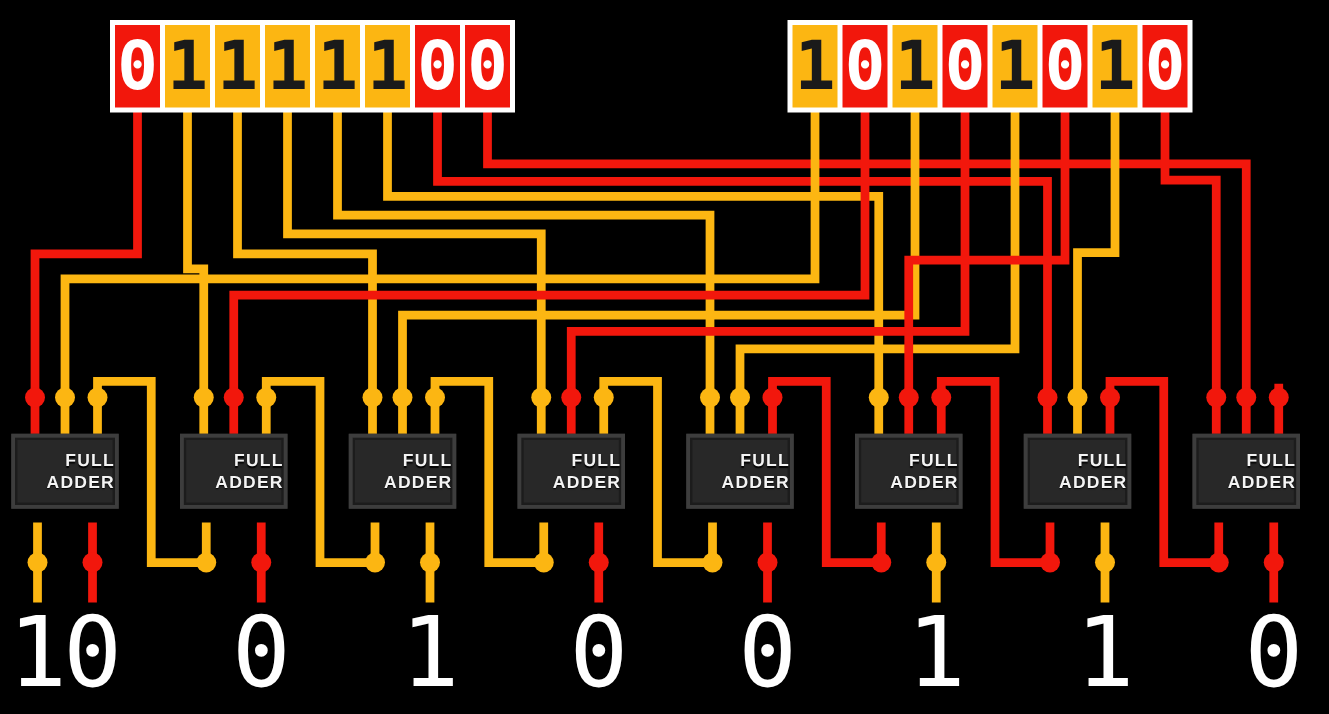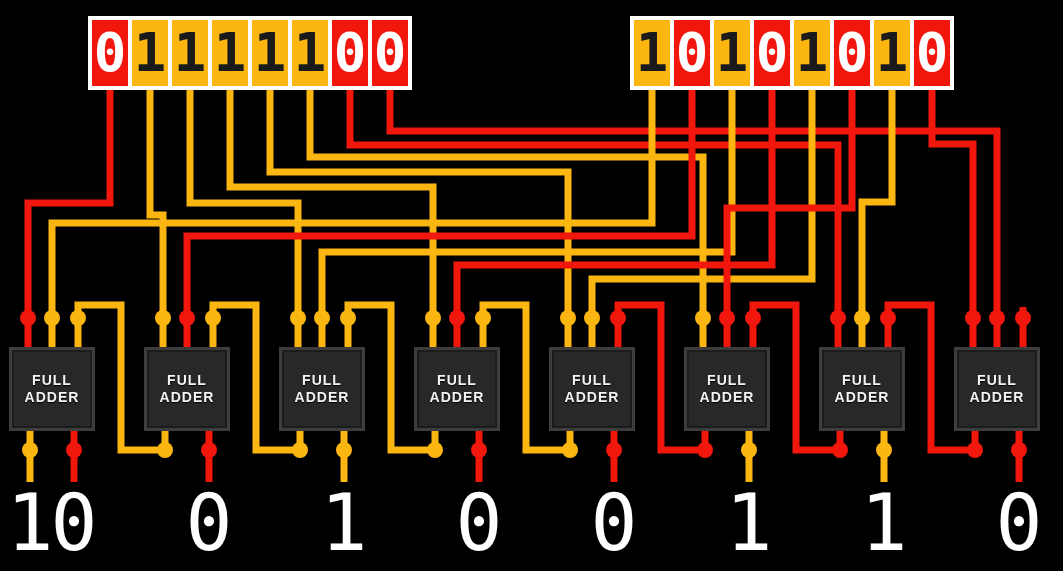--- a/index.html
+++ b/index.html
@@ -15,24 +15,24 @@
   .register{
     position:absolute;background:#ffffff;display:flex;align-items:center;
     padding:4px;box-sizing:border-box;gap:4px;
   }
   .bit-cell{
     width:36px;height:66px;display:flex;align-items:center;justify-content:center;
     font-family:"DejaVu Sans Mono",monospace;font-size:54px;font-weight:bold;
     line-height:1;
   }
   .adder{
-    position:absolute;width:86px;height:84px;box-sizing:border-box;
+    position:absolute;width:86px;height:60px;box-sizing:border-box;
     background:#282828;border:3px solid #3d3d3d;
     box-shadow: inset 0 0 0 2px #1c1c1c;
-    display:flex;flex-direction:column;align-items:center;justify-content:center;
+    display:flex;flex-direction:column;align-items:flex-end;justify-content:center;
   }
   .adder span{
     color:#f4f4f4;font-size:14px;font-weight:bold;letter-spacing:1px;
     line-height:17px;text-shadow:0 1px 1px #000;
   }
   .out-digit{
     position:absolute;transform:translateX(-50%);
     font-family:"DejaVu Sans Mono",monospace;font-size:78px;line-height:1;
     color:#ffffff;top:484px;
   }

